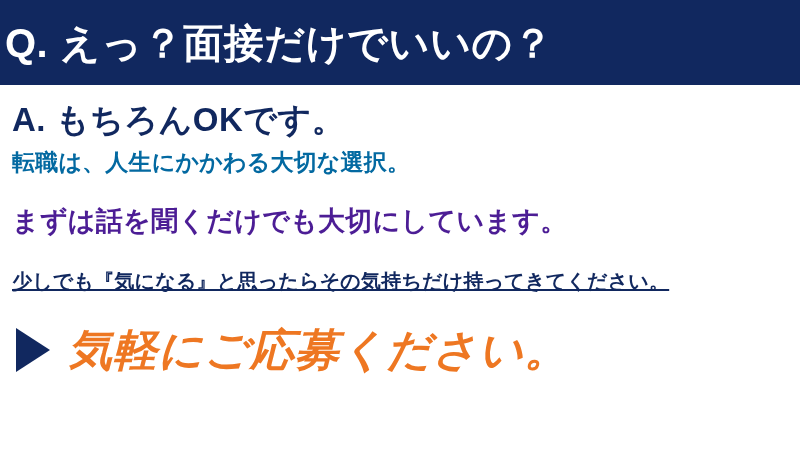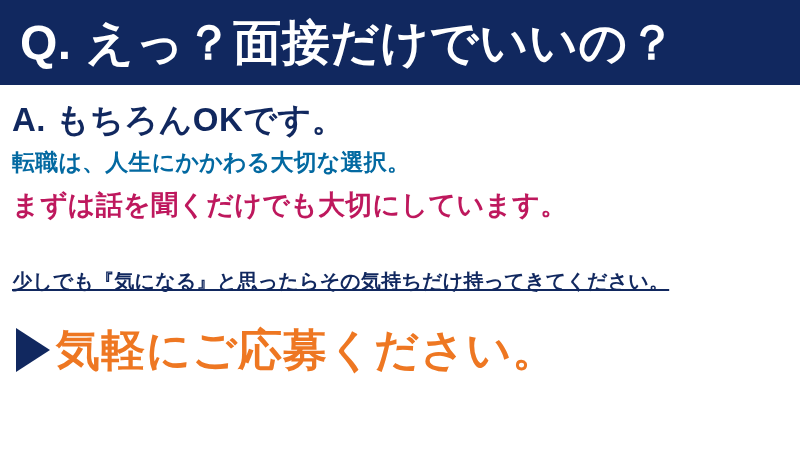--- a/index.html
+++ b/index.html
@@ -26,24 +26,24 @@
     left: 0;
     top: 0;
     width: 800px;
     height: 85px;
     background: #11285F;
     display: flex;
     align-items: center;
   }
   .header-question {
     color: #ffffff;
-    font-size: 48px;
+    font-size: 40px;
     font-weight: bold;
     letter-spacing: 0.5px;
-    padding-left: 20px;
+    padding-left: 5px;
     white-space: nowrap;
     line-height: 1;
   }
 
   
   .body-area {
     position: absolute;
     left: 0;
     top: 85px;
     width: 800px;
@@ -74,22 +74,22 @@
     line-height: 1.32;
     letter-spacing: 0.2px;
   }
   .para-1 .l {
     display: block;
   }
 
   .highlight-line {
     position: absolute;
     left: 12px;
-    top: 107px;
-    color: #be185d;
+    top: 123px;
+    color: #4c1d95;
     font-size: 27px;
     font-weight: bold;
     white-space: nowrap;
     line-height: 1;
     letter-spacing: 0.3px;
   }
 
   .para-2 {
     position: absolute;
     left: 12px;
@@ -103,21 +103,22 @@
     text-decoration: underline;
   }
 
   
   .cta-row {
     position: absolute;
     left: 16px;
     top: 243px;
     display: flex;
     align-items: flex-start;
-    gap: 6px;
+    gap: 18px;
+    font-style: italic;
   }
   .cta-triangle {
     width: 0;
     height: 0;
     border-top: 22px solid transparent;
     border-bottom: 22px solid transparent;
     border-left: 34px solid #11285F;
     flex: 0 0 auto;
   }
   .cta-text {

